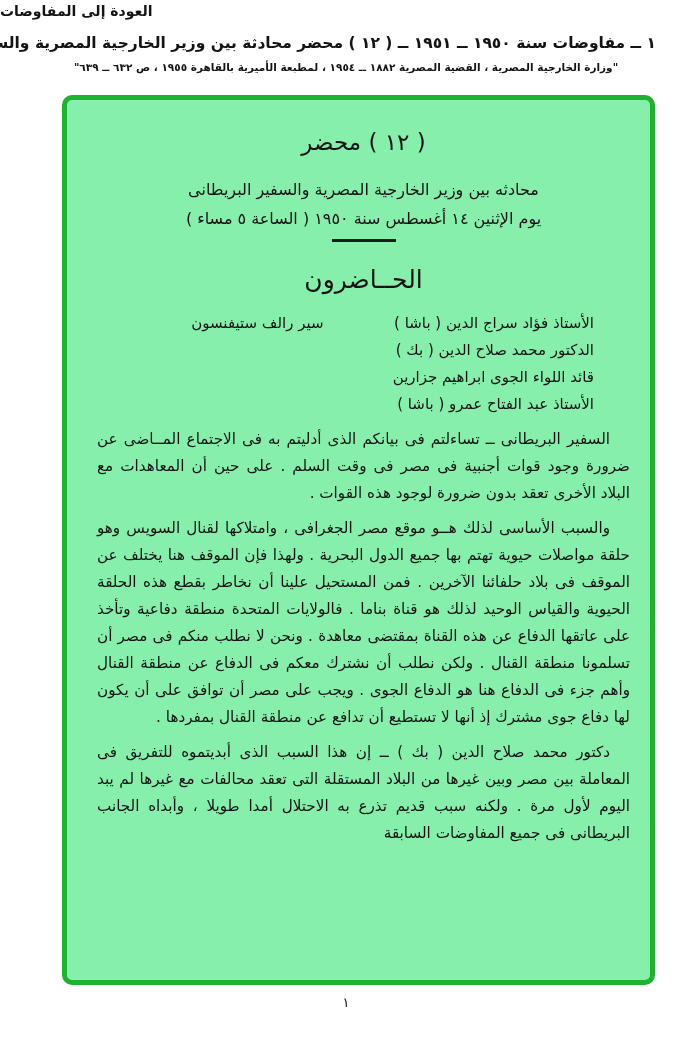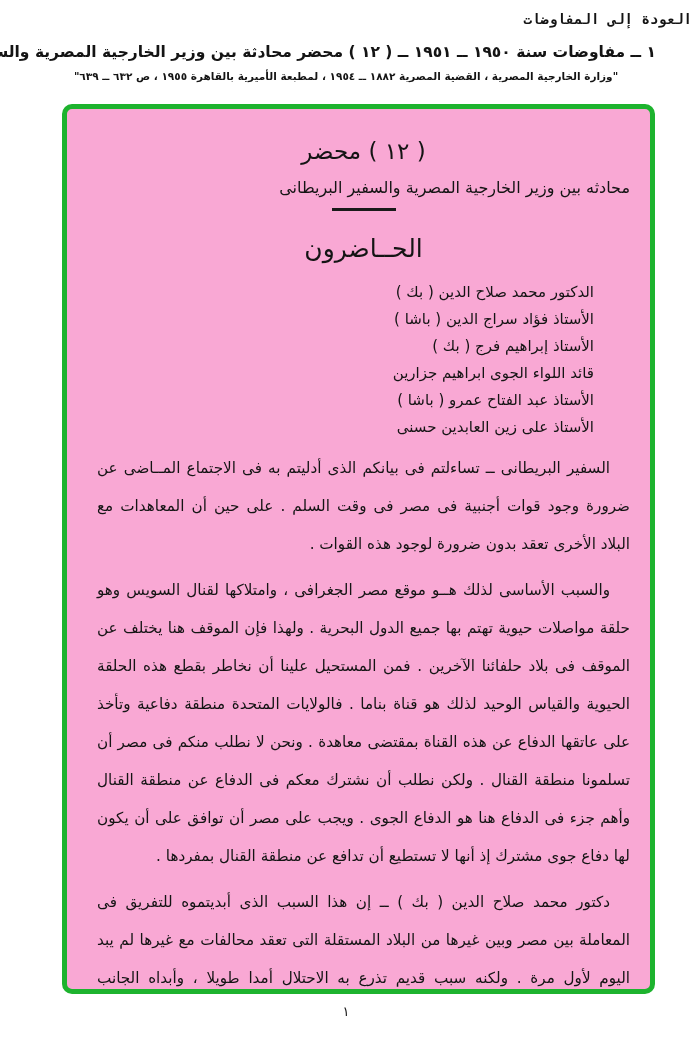--- a/index.html
+++ b/index.html
@@ -7,25 +7,24 @@
   html, body { background: #ffffff; }
   body {
     width: 692px; height: 1039px;
     font-family: "DejaVu Sans", sans-serif;
     color: var(--ink);
     direction: rtl;
     overflow: hidden;
     position: relative;
   }
   .page-title {
-    margin-top: 11px;
-    text-align: right;
+    margin-top: 2px;
+    text-align: left;
     font-size: 14px; font-weight: bold;
     line-height: 18px;
-    font-family: Liberation Mono, monospace;
   }
   .subject-line {
     margin-top: 13px;
     padding: 0 36px;
     text-align: center;
     font-size: 15.5px; font-weight: bold;
     line-height: 21px;
     white-space: nowrap;
   }
   .source-line {
@@ -33,32 +32,33 @@
     text-align: center;
     font-size: 10.5px; font-weight: bold;
     line-height: 14px;
     letter-spacing: 0.2px;
   }
   .doc-frame {
     width: 593px; height: 890px;
     margin: 21px 37px 0 auto;
     border: 5px solid var(--frame-green);
     border-radius: 10px;
-    background: #f9a8d4;
+    background: #86efac;
     padding: 0 20px 0 30px;
     overflow: hidden;
   }
   .doc-number {
     margin-top: 27px;
     text-align: center;
     font-size: 23px;
     line-height: 30px;
   }
   .doc-subtitle {
-    margin-top: 11px;
+    margin-top: 22px;
+    text-align: center;
     font-size: 16px;
     line-height: 22px;
   }
   .doc-dateline {
     margin-top: 7px;
     text-align: center;
     font-size: 16px;
     line-height: 22px;
   }
   .divider-rule {
@@ -85,21 +85,21 @@
   }
   .col-british {
     width: 44%;
     text-align: right;
     padding-right: 8px;
   }
   .attendee-name { display: block; white-space: nowrap; }
   .doc-paragraph {
     margin-top: 8px;
     font-size: 15.2px;
-    line-height: 38px;
+    line-height: 27px;
     text-align: justify;
     text-indent: 20px;
   }
   .page-number {
     margin-top: 9px;
     text-align: center;
     font-size: 13px;
     line-height: 18px;
   }
 </style>
@@ -111,35 +111,35 @@
 <div class="subject-line">١ ــ مفاوضات سنة ١٩٥٠ ــ ١٩٥١ ــ ( ١٢ ) محضر محادثة بين وزير الخارجية المصرية والسفير البريطاني</div>
 
 <div class="source-line">"وزارة الخارجية المصرية ، القضية المصرية ١٨٨٢ ــ ١٩٥٤ ، لمطبعة الأميرية بالقاهرة ١٩٥٥ ، ص ٦٣٢ ــ ٦٣٩"</div>
 
 <div class="doc-frame">
 
   <div class="doc-number">( ١٢ ) محضر</div>
 
   <div class="doc-subtitle">محادثه بين وزير الخارجية المصرية والسفير البريطانى</div>
 
+  <div class="doc-dateline">يوم الإثنين ١٤ أغسطس سنة ١٩٥٠ ( الساعة ٥ مساء )</div>
 
   <div class="divider-rule"></div>
 
   <div class="attendees-heading">الحــاضرون</div>
 
   <div class="attendees-columns">
     <div class="col-egyptian">
+      <span class="attendee-name">الأستاذ فؤاد سراج الدين ( باشا )</span>
       <span class="attendee-name">الدكتور محمد صلاح الدين ( بك )</span>
-      <span class="attendee-name">الأستاذ فؤاد سراج الدين ( باشا )</span>
-      <span class="attendee-name">الأستاذ إبراهيم فرج ( بك )</span>
       <span class="attendee-name">قائد اللواء الجوى ابراهيم جزارين</span>
       <span class="attendee-name">الأستاذ عبد الفتاح عمرو ( باشا )</span>
-      <span class="attendee-name">الأستاذ على زين العابدين حسنى</span>
     </div>
     <div class="col-british">
+      <span class="attendee-name">سير رالف ستيفنسون</span>
     </div>
   </div>
 
   <p class="doc-paragraph">السفير البريطانى ــ تساءلتم فى بيانكم الذى أدليتم به فى الاجتماع المــاضى عن ضرورة وجود قوات أجنبية فى مصر فى وقت السلم . على حين أن المعاهدات مع البلاد الأخرى تعقد بدون ضرورة لوجود هذه القوات .</p>
 
   <p class="doc-paragraph">والسبب الأساسى لذلك هــو موقع مصر الجغرافى ، وامتلاكها لقنال السويس وهو حلقة مواصلات حيوية تهتم بها جميع الدول البحرية . ولهذا فإن الموقف هنا يختلف عن الموقف فى بلاد حلفائنا الآخرين . فمن المستحيل علينا أن نخاطر بقطع هذه الحلقة الحيوية والقياس الوحيد لذلك هو قناة بناما . فالولايات المتحدة منطقة دفاعية وتأخذ على عاتقها الدفاع عن هذه القناة بمقتضى معاهدة . ونحن لا نطلب منكم فى مصر أن تسلمونا منطقة القنال . ولكن نطلب أن نشترك معكم فى الدفاع عن منطقة القنال وأهم جزء فى الدفاع هنا هو الدفاع الجوى . ويجب على مصر أن توافق على أن يكون لها دفاع جوى مشترك إذ أنها لا تستطيع أن تدافع عن منطقة القنال بمفردها .</p>
 
   <p class="doc-paragraph">دكتور محمد صلاح الدين ( بك ) ــ إن هذا السبب الذى أبديتموه للتفريق فى المعاملة بين مصر وبين غيرها من البلاد المستقلة التى تعقد محالفات مع غيرها لم يبد اليوم لأول مرة . ولكنه سبب قديم تذرع به الاحتلال أمدا طويلا ، وأبداه الجانب البريطانى فى جميع المفاوضات السابقة</p>
 
 </div>

